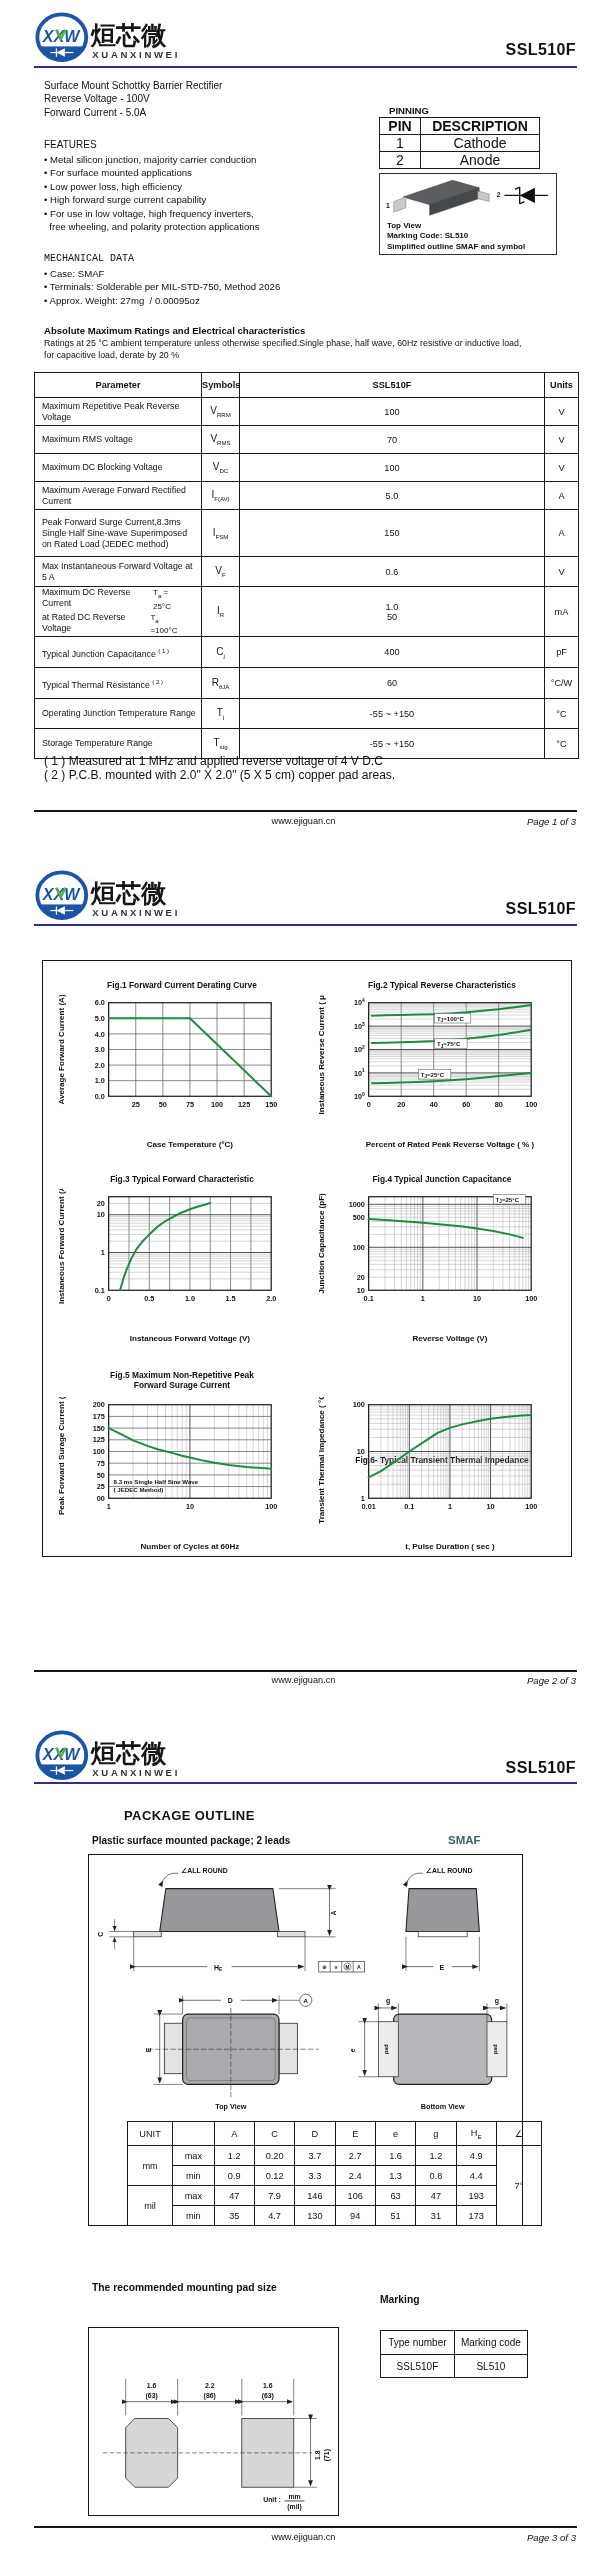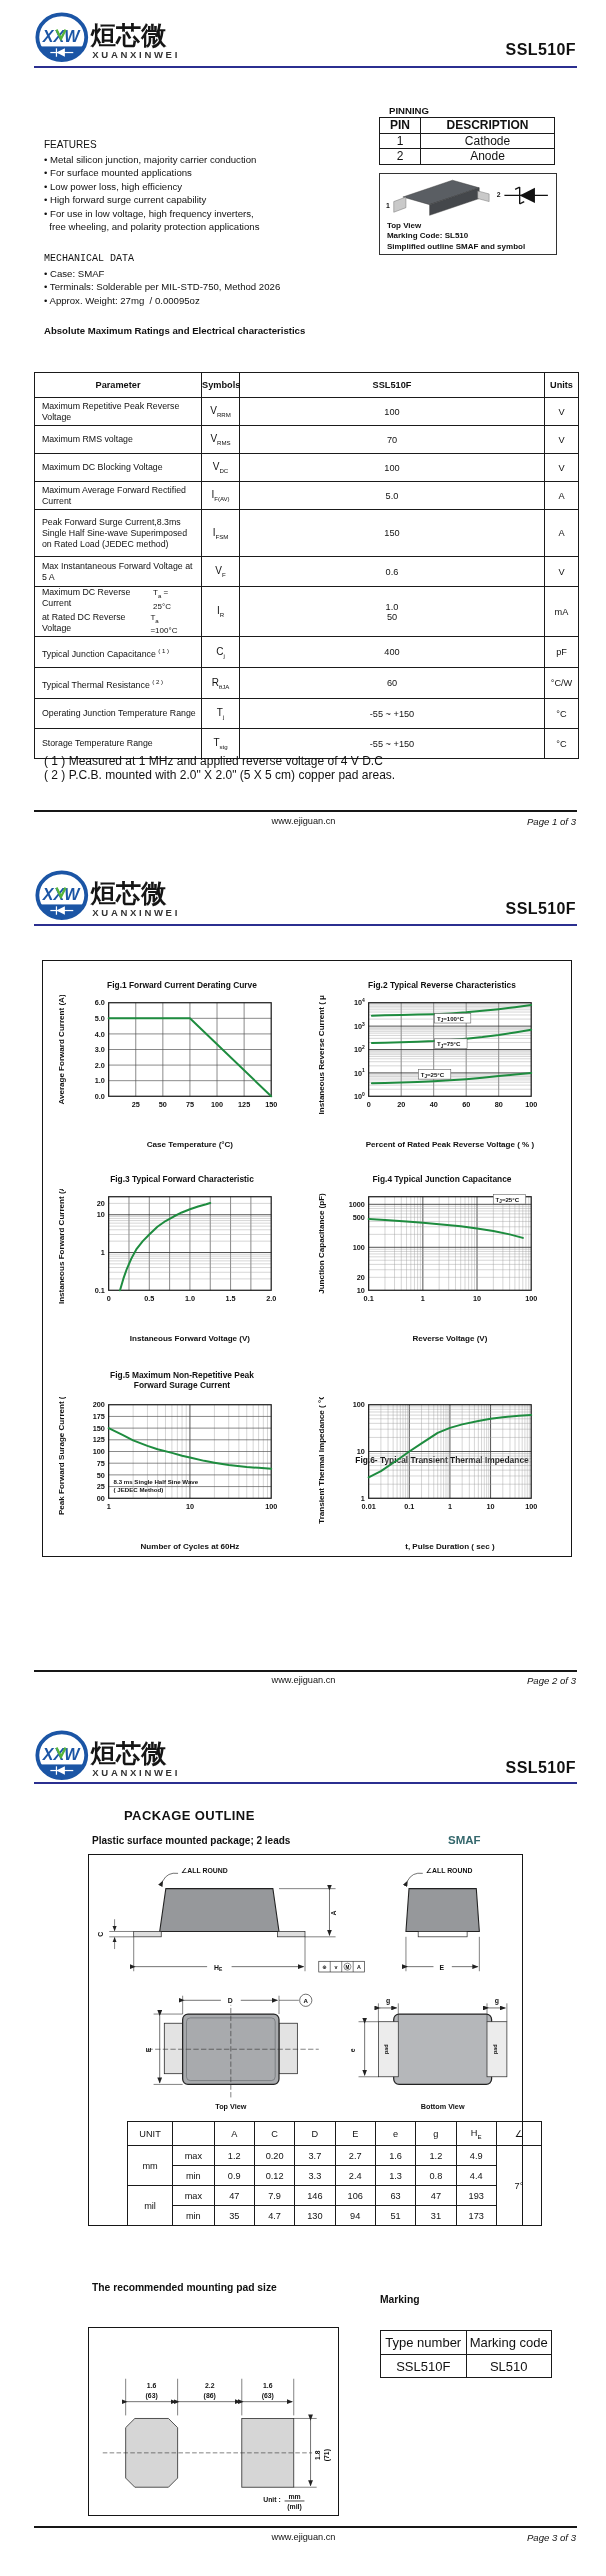--- a/index.html
+++ b/index.html
@@ -7,21 +7,21 @@
         font-family:"Liberation Sans","DejaVu Sans",sans-serif;color:#111;overflow:hidden;}
   .abs{position:absolute;}
   .rule-navy{position:absolute;left:34px;width:543px;height:2.3px;background:#2b2f90;}
   .rule-black{position:absolute;left:34px;width:543px;height:1.9px;background:#161616;}
   .part{position:absolute;right:31px;font-size:16px;font-weight:bold;letter-spacing:0.4px;}
   .desc div{font-size:10px;line-height:13.4px;}
   .sechead{position:absolute;left:44px;font-size:10px;font-weight:normal;}
   .list div{font-size:9.6px;line-height:13.4px;white-space:pre;}
   .pintitle{position:absolute;left:389px;font-size:9.6px;font-weight:bold;}
   table{border-collapse:collapse;}
-  .pt{width:176px;font-size:12px;}
+  .pt{width:161px;font-size:14px;}
   .pt td,.pt th{border:1px solid #1a1a1a;height:14.5px;text-align:center;font-weight:normal;padding:0;}
   .pt th{font-weight:bold;}
   .devbox{position:absolute;left:379px;top:173px;width:176px;height:80px;border:1.1px solid #333;}
   .devcap{position:absolute;left:6.9px;top:47px;font-size:8px;font-weight:bold;line-height:10.3px;}
   .rtitle{position:absolute;left:44px;font-size:9.6px;font-weight:bold;}
   .rsub div{font-size:8.8px;line-height:12.2px;}
   .rt{width:543px;table-layout:fixed;}
   .rt th,.rt td{border:1px solid #1a1a1a;padding:0;font-size:9.2px;}
   .rt th{font-weight:bold;font-size:9.2px;border-radius:12px;}
   .rt td.p{text-align:left;padding-left:6.9px;padding-right:4.6px;font-size:8.8px;line-height:11px;}
@@ -46,21 +46,21 @@
   .pkgtitle{position:absolute;left:92px;font-size:13px;font-weight:bold;letter-spacing:0.4px;padding-left:32px;}
   .pkgsub{position:absolute;left:92px;font-size:10px;font-weight:bold;}
   .smaf{position:absolute;left:448px;font-size:11.5px;font-weight:bold;color:#34676c;}
   .outlinebox{position:absolute;left:88px;top:1854px;width:433px;height:370px;border:1.1px solid #161616;}
   .dt{width:415px;table-layout:fixed;font-size:9.2px;}
   .dt th,.dt td{border:1px solid #1a1a1a;text-align:center;padding:0;font-weight:normal;}
   .dt th{height:23px;}
   .dt td{height:19px;}
   .dt sub{font-size:6.1px;}
   .padbox{position:absolute;left:88px;top:2327px;width:249px;height:187px;border:1.1px solid #161616;}
-  .mkt{width:172px;font-size:13px;}
+  .mkt{width:148px;font-size:10px;}
   .mkt td,.mkt th{border:1.1px solid #1a1a1a;height:20.7px;text-align:center;font-weight:normal;}
 </style>
 </head>
 <body>
 
 <div id="page">
 
   <div class="abs logo" style="left:34px;top:9.2px;"><svg width="161" height="55" viewBox="0 0 210 72">
       <defs>
           <clipPath id="lca">
@@ -75,20 +75,25 @@
         <line x1="21" y1="57" x2="51" y2="57" stroke="#fff" stroke-width="1.6"></line>
         <polygon points="29,57 40,51.5 40,62.5" fill="#fff"></polygon>
         <line x1="29" y1="51.5" x2="29" y2="62.5" stroke="#fff" stroke-width="1.6"></line>
       </g>
       <text x="74" y="46" font-size="33" font-weight="bold" fill="#151515">烜芯微</text>
       <text x="76" y="64" font-size="12.5" font-weight="bold" letter-spacing="3.5" fill="#333">XUANXINWEI</text>
     </svg></div>
   <div class="part" style="top:41px;">SSL510F</div>
   <div class="rule-navy" style="top:66px;"></div>
 
+  <div class="abs desc" style="left:44px;top:79px;">
+    <div>Surface Mount Schottky Barrier Rectifier</div>
+    <div>Reverse Voltage - 100V</div>
+    <div>Forward Current - 5.0A</div>
+  </div>
 
   <div class="pintitle" style="top:105px;">PINNING</div>
   <div class="abs" style="left:379px;top:117px;" id="pinWrap">
       <table class="pt">
         <tbody>
           <tr>
             <th style="width:40px">PIN</th>
             <th>DESCRIPTION</th>
           </tr>
           <tr>
@@ -137,20 +142,24 @@
   </div>
 
   <div class="sechead" style="top:253px;font-family:Liberation Mono, monospace;">MECHANICAL DATA</div>
   <div class="abs list" style="left:44px;top:267px;">
     <div>• Case: SMAF</div>
     <div>• Terminals: Solderable per MIL-STD-750, Method 2026</div>
     <div>• Approx. Weight: 27mg  / 0.00095oz</div>
   </div>
 
   <div class="rtitle" style="top:325px;">Absolute Maximum Ratings and Electrical characteristics</div>
+  <div class="abs rsub" style="left:44px;top:337px;">
+    <div>Ratings at 25 °C ambient temperature unless otherwise specified.Single phase, half wave, 60Hz resistive or inductive load,</div>
+    <div>for capacitive load, derate by 20 %</div>
+  </div>
   <div class="abs" style="left:34px;top:372px;" id="ratingsWrap">
       <table class="rt">
         <colgroup>
           <col style="width:167px">
           <col style="width:38px">
           <col style="width:305px">
           <col style="width:34px">
         </colgroup>
         <tbody>
           <tr style="height:25px">

